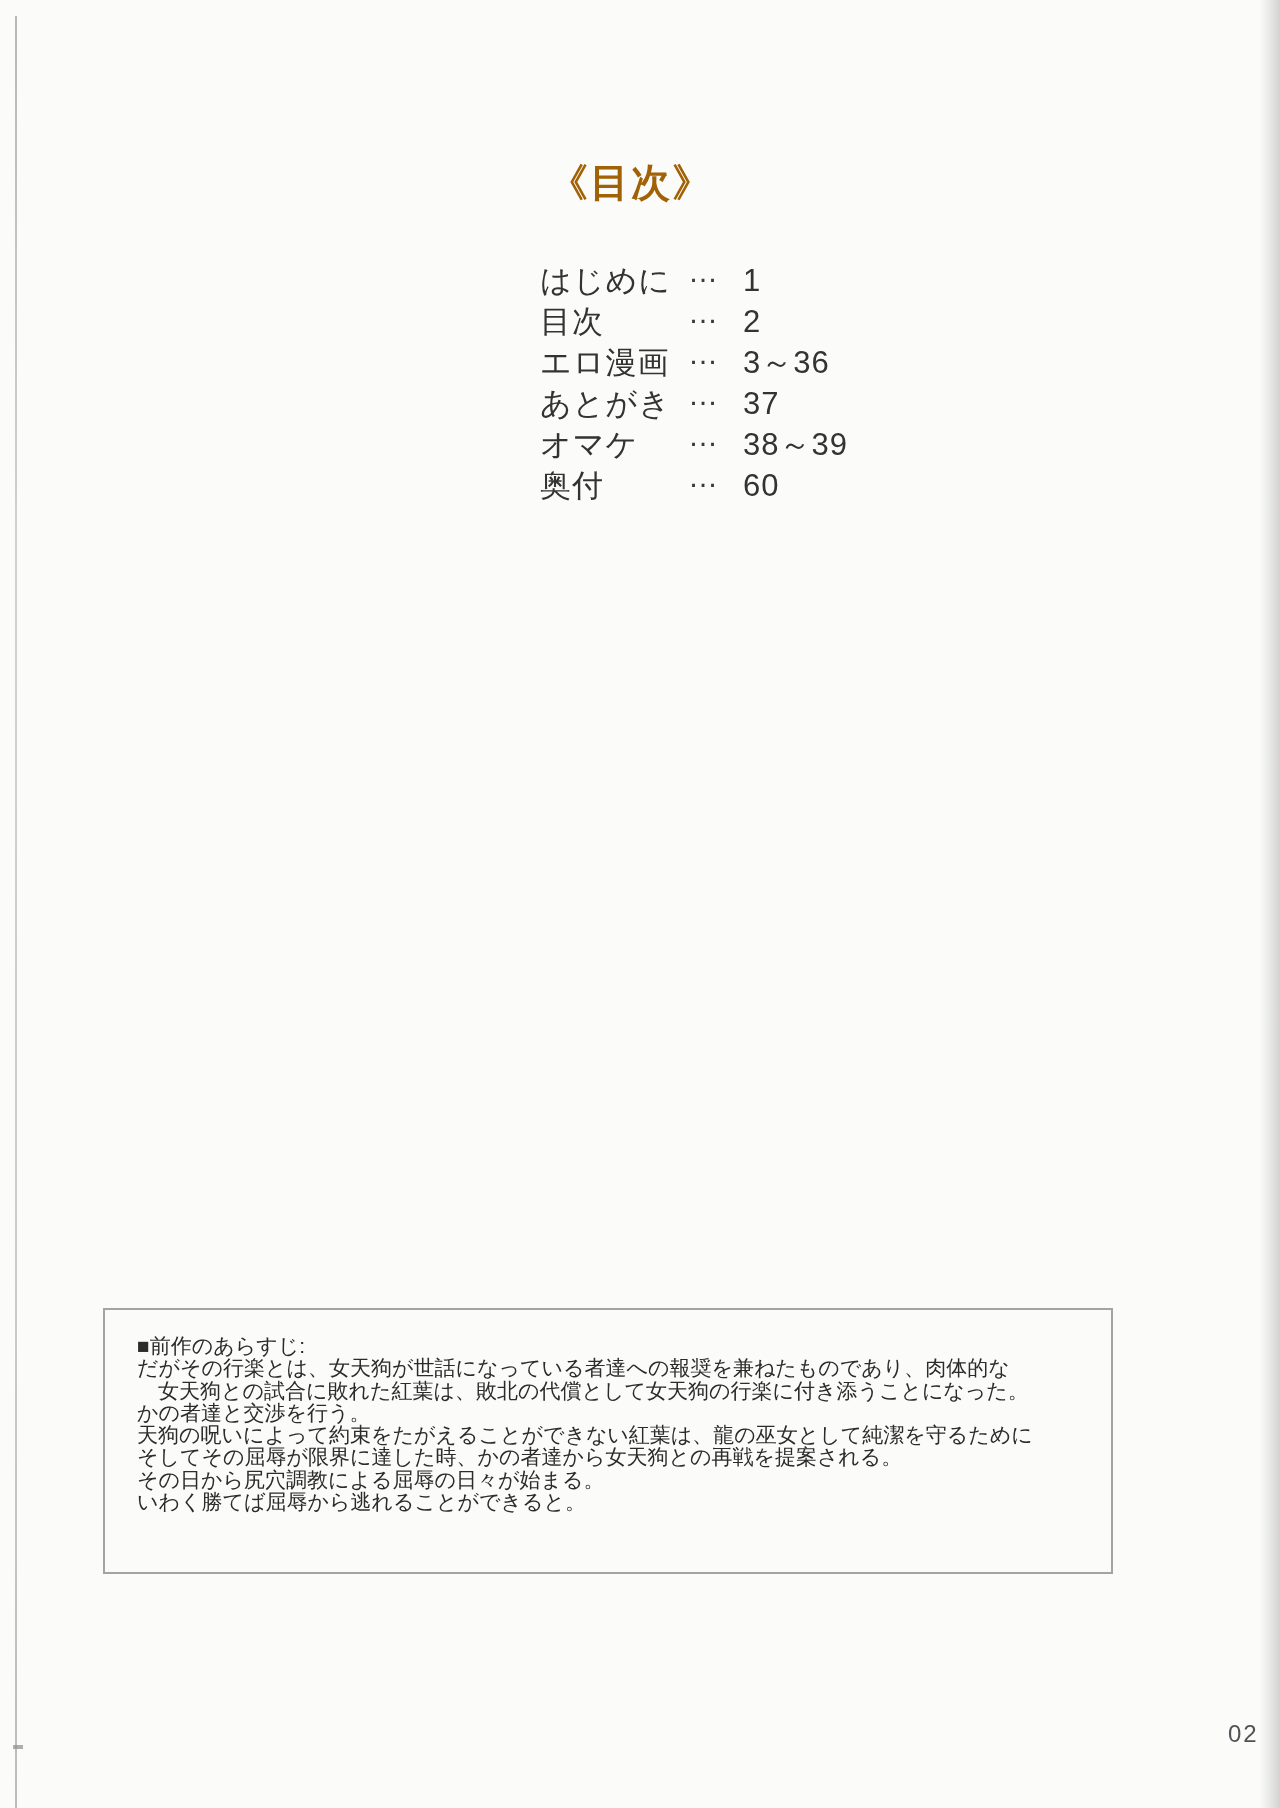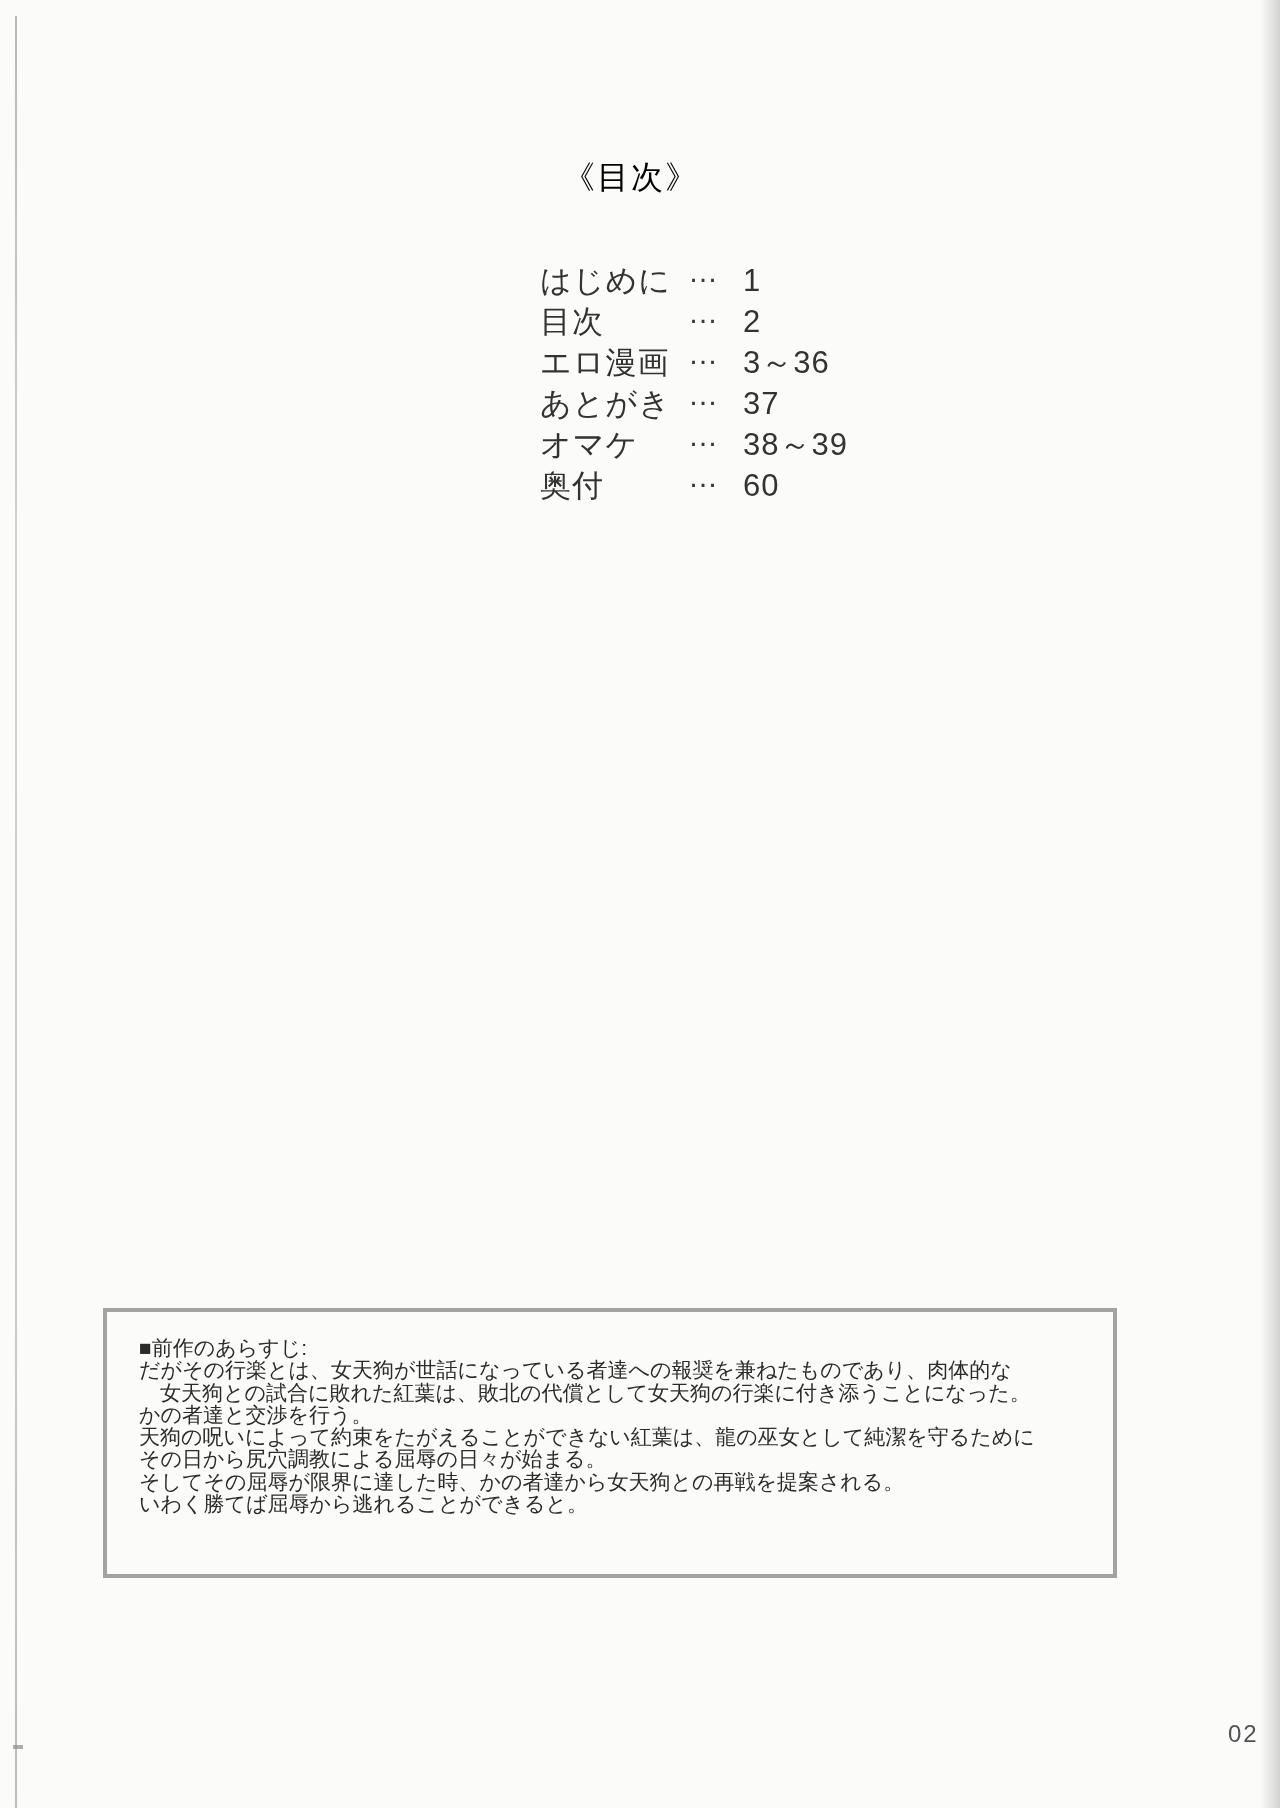--- a/index.html
+++ b/index.html
@@ -42,24 +42,24 @@
     height: 1808px;
     background: linear-gradient(to right, rgba(214,213,211,0) 0%, #dcdbd9 80%, #d2d1cf 100%);
   }
   
   .doc-title {
     position: absolute;
     left: 0;
     top: 156px;
     width: 1262px;
     text-align: center;
-    font-size: 32px;
-    font-weight: normal;
+    font-size: 39px;
+    font-weight: bold;
     letter-spacing: 2px;
-    color: #000000;
+    color: #a16207;
   }
   
   .toc {
     position: absolute;
     left: 492px;
     top: 260px;
   }
   .toc-row {
     display: flex;
     align-items: baseline;
@@ -85,21 +85,21 @@
     white-space: pre;
     letter-spacing: 1px;
   }
   
   .synopsis-box {
     position: absolute;
     left: 103px;
     top: 1308px;
     width: 1006px;
     height: 262px;
-    border: 4px solid #a3a3a3;
+    border: 2px solid #a3a3a3;
     box-sizing: content-box;
   }
   .synopsis-text {
     position: absolute;
     left: 32px;
     top: 25px;
     right: 12px;
     font-size: 21px;
     line-height: 22.3px;
     color: #2b2b2b;
@@ -166,21 +166,21 @@
     </div>
   </div>
 
   <div class="synopsis-box">
     <div class="synopsis-text">
       <div class="synopsis-heading">■前作のあらすじ:</div>
       <div class="synopsis-line">だがその行楽とは、女天狗が世話になっている者達への報奨を兼ねたものであり、肉体的な</div>
       <div class="synopsis-line">　女天狗との試合に敗れた紅葉は、敗北の代償として女天狗の行楽に付き添うことになった。</div>
       <div class="synopsis-line">かの者達と交渉を行う。</div>
       <div class="synopsis-line">天狗の呪いによって約束をたがえることができない紅葉は、龍の巫女として純潔を守るために</div>
+      <div class="synopsis-line">そしてその屈辱が限界に達した時、かの者達から女天狗との再戦を提案される。</div>
       <div class="synopsis-line">その日から尻穴調教による屈辱の日々が始まる。</div>
-      <div class="synopsis-line">そしてその屈辱が限界に達した時、かの者達から女天狗との再戦を提案される。</div>
       <div class="synopsis-line">いわく勝てば屈辱から逃れることができると。</div>
     </div>
   </div>
 
   <div class="page-number">02</div>
 
 </div>
 
 </body></html>

